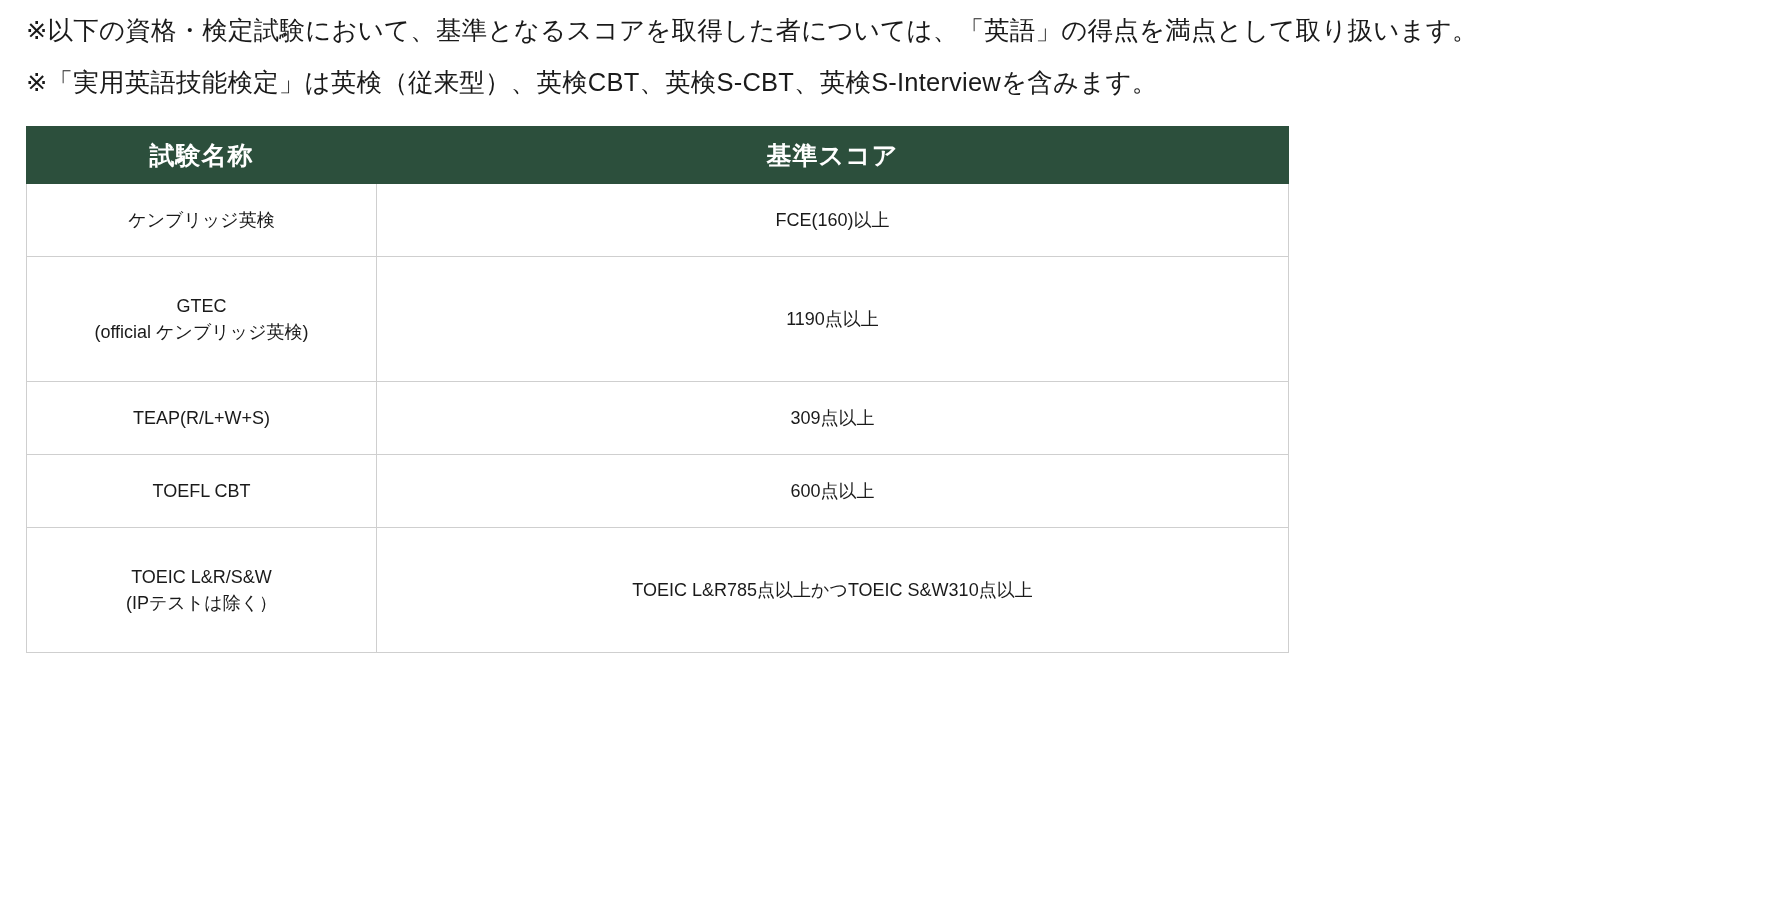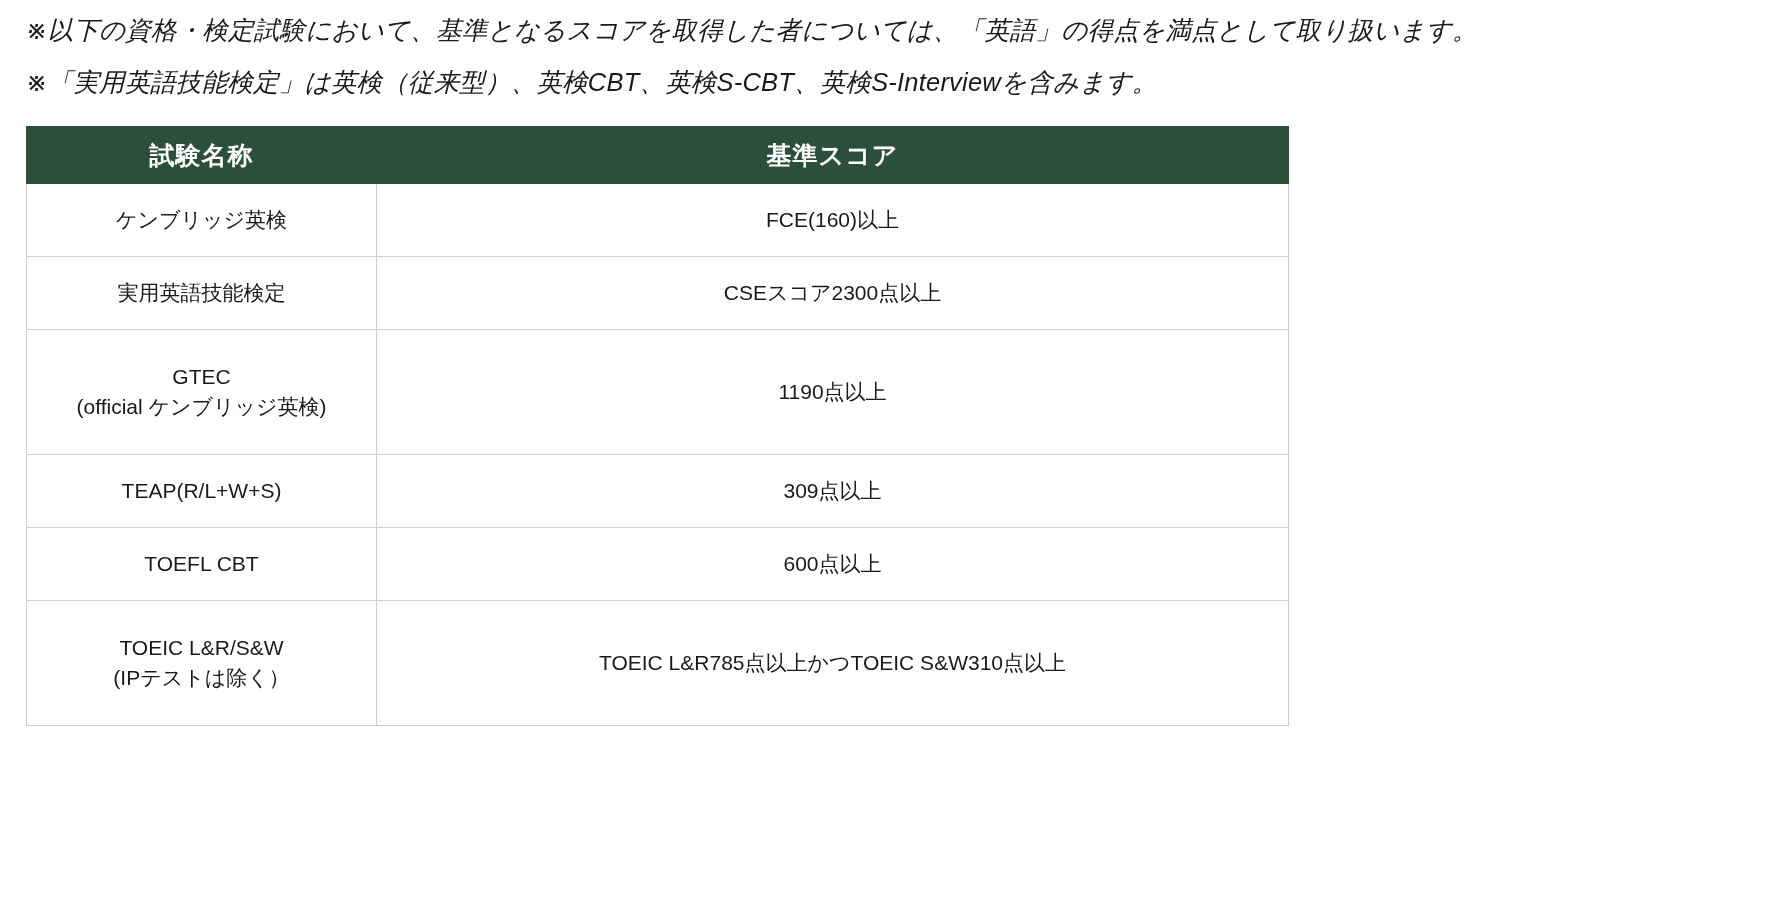--- a/index.html
+++ b/index.html
@@ -25,37 +25,36 @@
   }
   .note {
     font-size: 25.5px;
     line-height: 52px;
     color: #1a1a1a;
     letter-spacing: 0.2px;
     white-space: pre-wrap;
   }
   .note-wrap {
     margin-bottom: 0;
-    font-style: italic;
   }
   .table-wrap {
     margin-top: 18px;
     width: 1262px;
   }
   table.score-table {
     border-collapse: collapse;
     width: 1262px;
     table-layout: fixed;
   }
   table.score-table th,
   table.score-table td {
     border: 1px solid #cfcfcf;
     text-align: center;
     vertical-align: middle;
-    font-size: 21px;
+    font-size: 18px;
     color: #1a1a1a;
     padding: 10px 6px;
     line-height: 1.45;
   }
   table.score-table thead th {
     background: #2c4f3c;
     color: #ffffff;
     font-weight: bold;
     font-size: 25px;
     padding: 10px 6px;
@@ -103,28 +102,20 @@
 
         <tr class="row-normal">
           <td class="cell-lines">
             <span>ケンブリッジ英検</span>
           </td>
           <td class="cell-lines">
             <span>FCE(160)以上</span>
           </td>
         </tr>
 
-        <tr class="row-normal">
-          <td class="cell-lines">
-            <span>実用英語技能検定</span>
-          </td>
-          <td class="cell-lines">
-            <span>CSEスコア2300点以上</span>
-          </td>
-        </tr>
 
         <tr class="row-tall">
           <td class="cell-lines">
             <span>GTEC</span>
             <span>(official ケンブリッジ英検)</span>
           </td>
           <td class="cell-lines">
             <span>1190点以上</span>
           </td>
         </tr>

